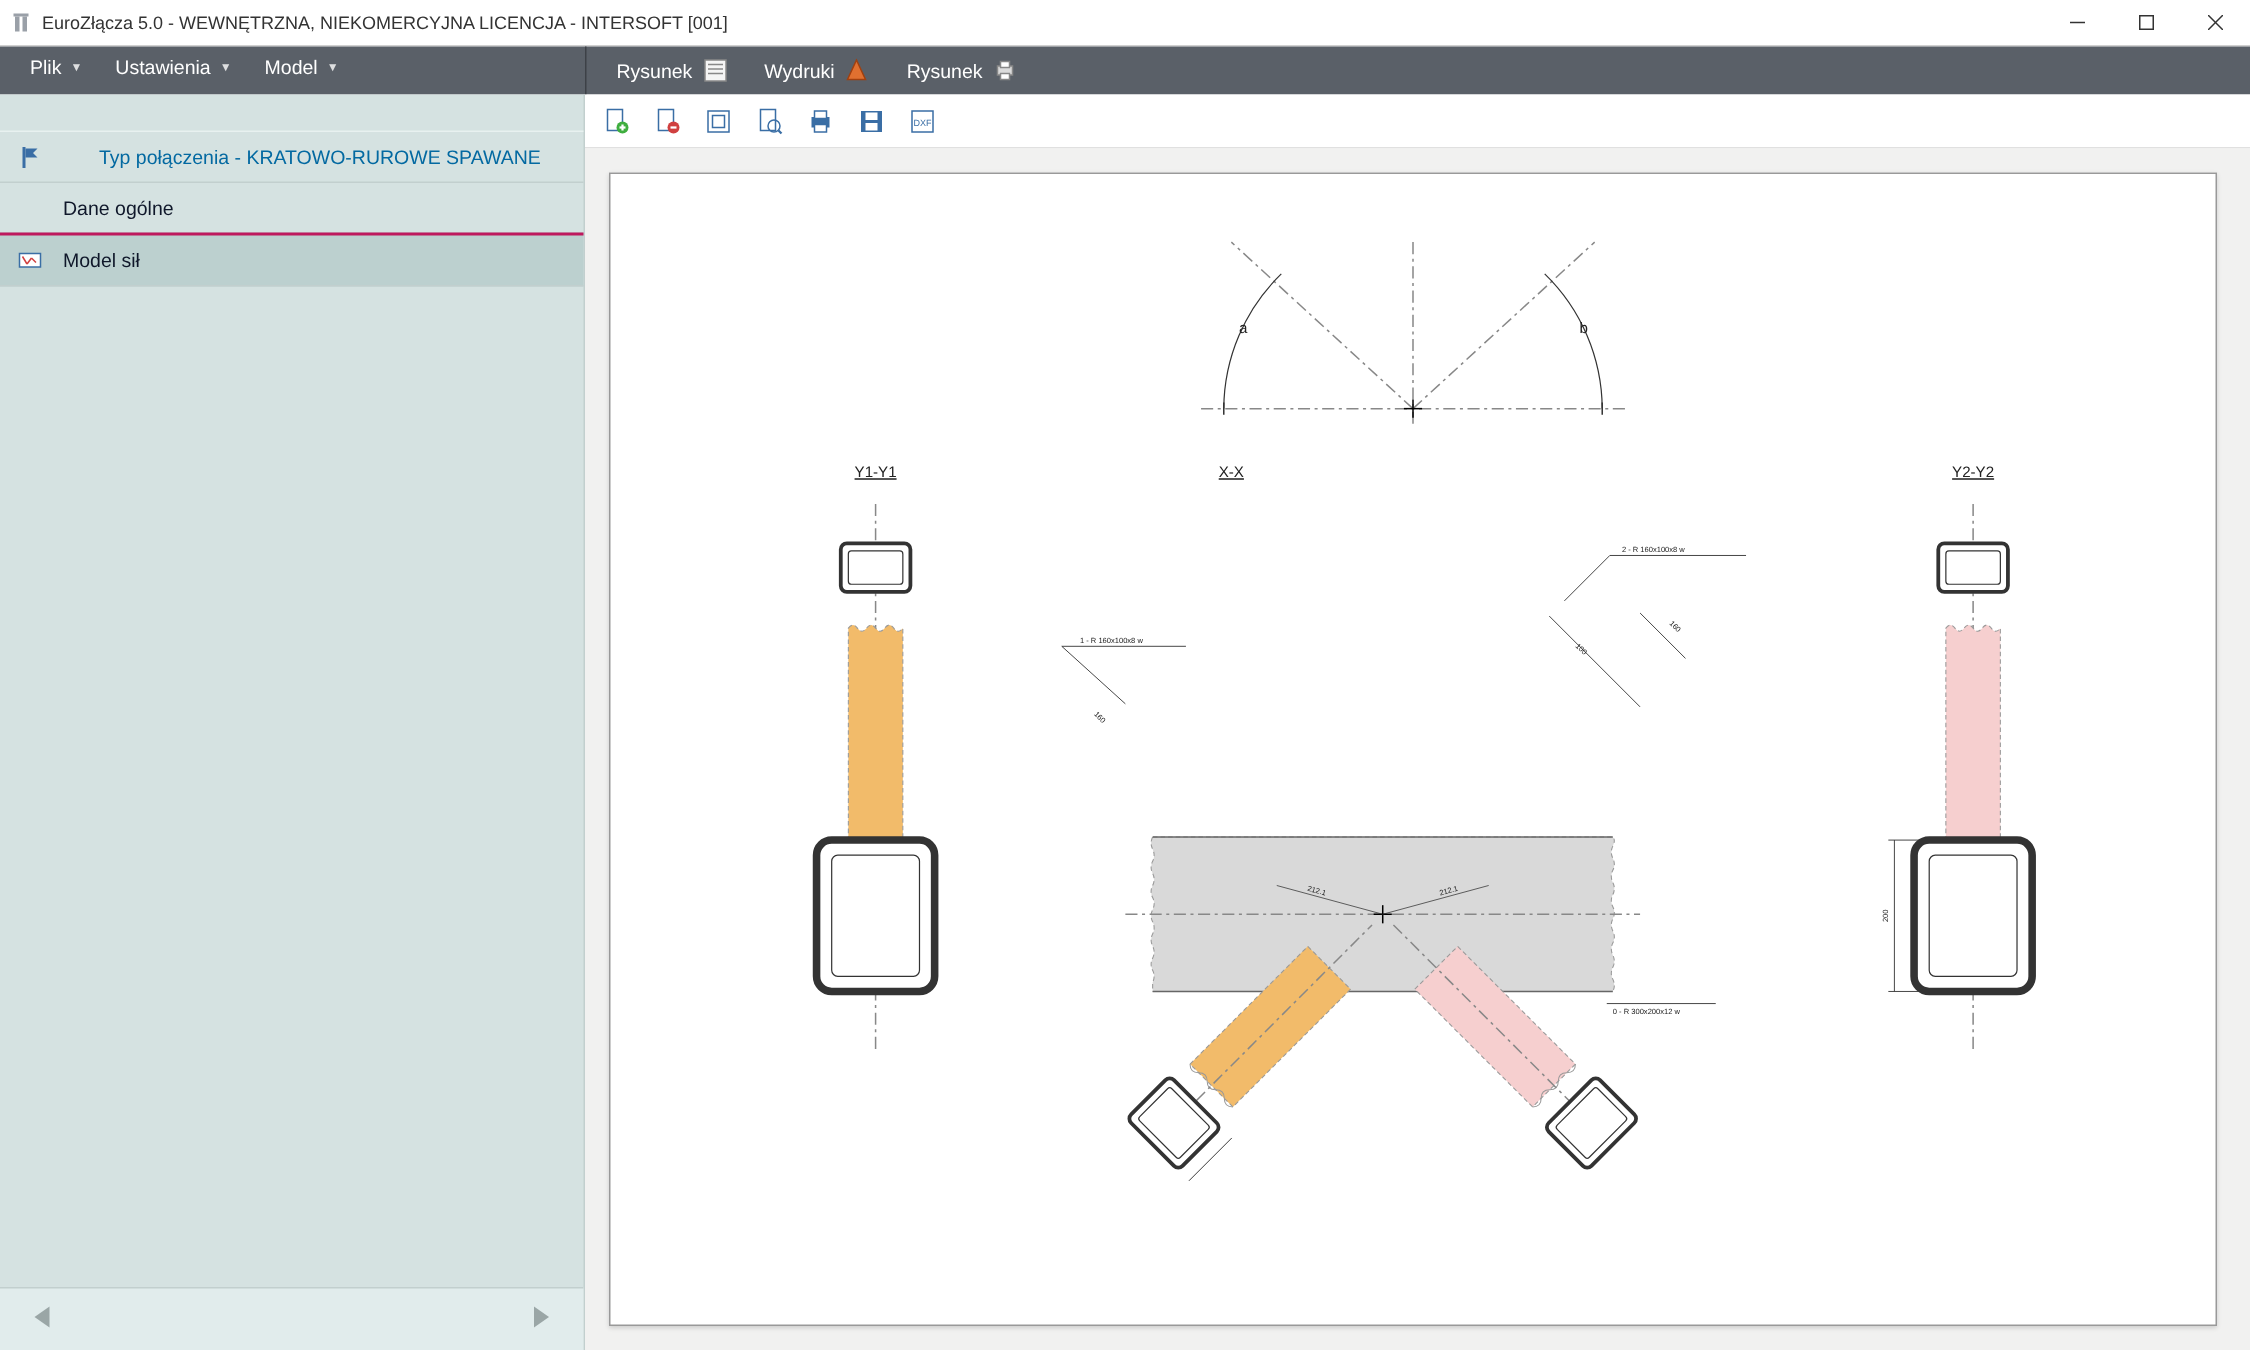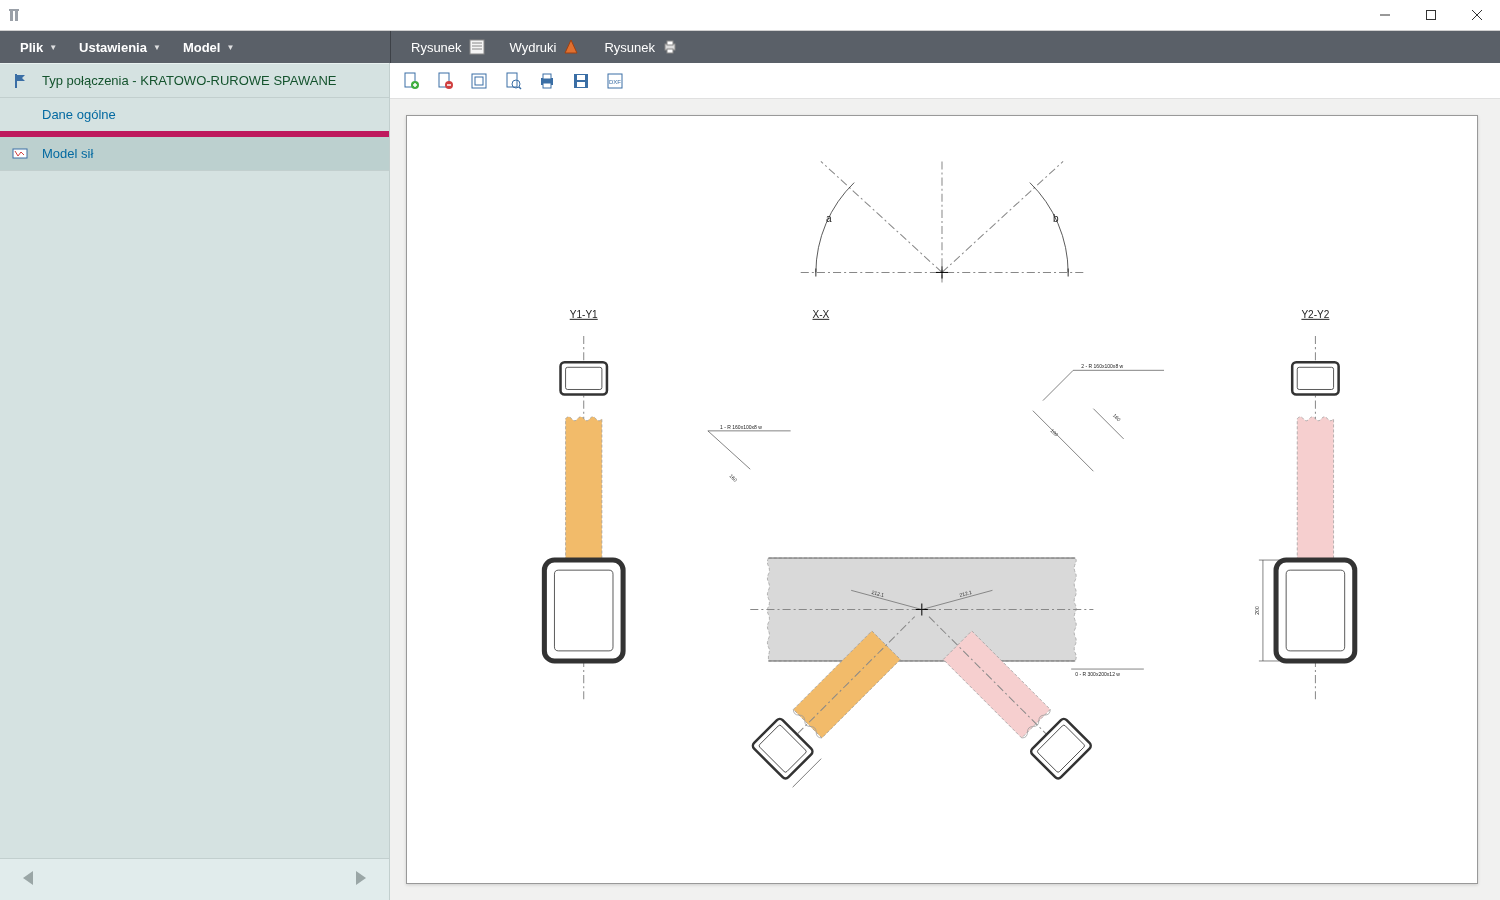--- a/index.html
+++ b/index.html
@@ -6,36 +6,36 @@
   body { font-family: "Segoe UI", Tahoma, sans-serif; font-size: 12px; background: #fff; width: 1500px; height: 900px; overflow: hidden; }
 
   .titlebar { height: 31px; background: #fff; border-bottom: 1px solid #d0d0d0; display: flex; align-items: center; padding-left: 6px; }
   .titlebar .app-icon { width: 16px; height: 16px; margin-right: 6px; display: inline-flex; align-items: center; justify-content: center; }
   .titlebar .title-text { color: #333; font-size: 12px; }
   .wincontrols { margin-left: auto; display: flex; }
   .wincontrols .wbtn { width: 46px; height: 31px; display: flex; align-items: center; justify-content: center; color: #333; }
 
   .menubar { height: 32px; background: #5a6068; display: flex; align-items: stretch; }
   .menubar .sep { width: 1px; background: #3d4147; }
-  .menu-left { width: 390px; display: flex; align-items: center; padding-left: 12px; gap: 6px; font-weight: bold; }
+  .menu-left { width: 390px; display: flex; align-items: flex-start; padding-left: 12px; gap: 6px; }
   .menu-right { flex: 1; display: flex; align-items: center; padding-left: 12px; gap: 8px; }
   .mitem { color: #fff; font-size: 13px; padding: 6px 8px; display: flex; align-items: center; gap: 6px; }
   .mitem .dd { font-size: 8px; opacity: .8; }
   .mitem-icon { width: 18px; height: 18px; display:inline-flex; align-items:center; justify-content:center; }
 
   .workspace { display: flex; height: calc(900px - 31px - 32px); }
   .leftcol { width: 390px; background: #d5e2e1; display: flex; flex-direction: column; border-right: 1px solid #c2cfce; position: relative; }
   .leftcol .navfooter { position: absolute; bottom: 0; left: 0; right: 0; height: 42px; background: #e1ecec; border-top: 1px solid #c2cfce; display:flex; justify-content:space-between; align-items:center; padding: 0 18px; }
   .nav-arrow { color: #9aa6a6; }
 
-  .tree-item { padding: 9px 10px 9px 42px; font-size: 13px; color: #0369a1; }
-  .tree-item.head { font-weight: 400; padding-left: 42px; color: #14532d; position: relative; border-bottom: 1px solid #c2cfce; border-top: 1px solid #e8f1f0; }
+  .tree-item { padding: 9px 10px 9px 42px; font-size: 13px; color: #0f172a; }
+  .tree-item.head { font-weight: 400; padding-left: 66px; color: #0369a1; position: relative; border-bottom: 1px solid #c2cfce; border-top: 1px solid #e8f1f0; margin-top: 24px; }
   .tree-item.head .tr-icon { position: absolute; left: 12px; top: 50%; transform: translateY(-50%); width:18px; height:18px; display:inline-flex; align-items:center; justify-content:center; }
   .tree-item.selected { background: #bcd0cf; }
-  .tree-item.modelhead { position: relative; border-top: 6px solid #be185d; border-bottom: 1px solid #c2cfce;}
+  .tree-item.modelhead { position: relative; border-top: 2px solid #be185d; border-bottom: 1px solid #c2cfce;}
   .tree-item.modelhead .tr-icon { position:absolute; left:12px; top:50%; transform:translateY(-50%); width:18px; height:18px; }
 
   .rightcol { flex: 1; display: flex; flex-direction: column; }
   .toolbar { height: 36px; background: #fff; border-bottom: 1px solid #e0e0e0; display: flex; align-items: center; padding-left: 10px; gap: 12px; }
   .tbtn { width: 22px; height: 22px; display: inline-flex; align-items: center; justify-content: center; color: #3a6ea5; }
 
   .canvas-wrap { flex: 1; background: #f1f1f0; padding: 16px 22px 16px 16px; overflow: hidden; }
   .canvas { width: 100%; height: 100%; background: #fff; border: 1px solid #999; box-shadow: 0 1px 3px rgba(0,0,0,.15); position: relative; }
   .canvas svg { width: 100%; height: 100%; }
 
@@ -47,20 +47,21 @@
 <body>
 
 <div class="titlebar">
   <span class="app-icon">
     <svg width="16" height="16" viewBox="0 0 16 16">
         <rect x="3" y="2" width="10" height="2" fill="#9aa0a8"></rect>
         <rect x="4" y="4" width="3" height="10" fill="#9aa0a8"></rect>
         <rect x="9" y="4" width="3" height="10" fill="#9aa0a8"></rect>
       </svg>
   </span>
+  <span class="title-text">EuroZłącza 5.0 - WEWNĘTRZNA, NIEKOMERCYJNA LICENCJA - INTERSOFT [001]</span>
   <div class="wincontrols">
     <div class="wbtn">
         <svg width="10" height="10" viewBox="0 0 10 10">
           <line x1="0" y1="5" x2="10" y2="5" stroke="#333" stroke-width="1"></line>
         </svg>
       </div>
     <div class="wbtn">
         <svg width="10" height="10" viewBox="0 0 10 10">
           <rect x="0.5" y="0.5" width="9" height="9" fill="none" stroke="#333" stroke-width="1"></rect>
         </svg>

